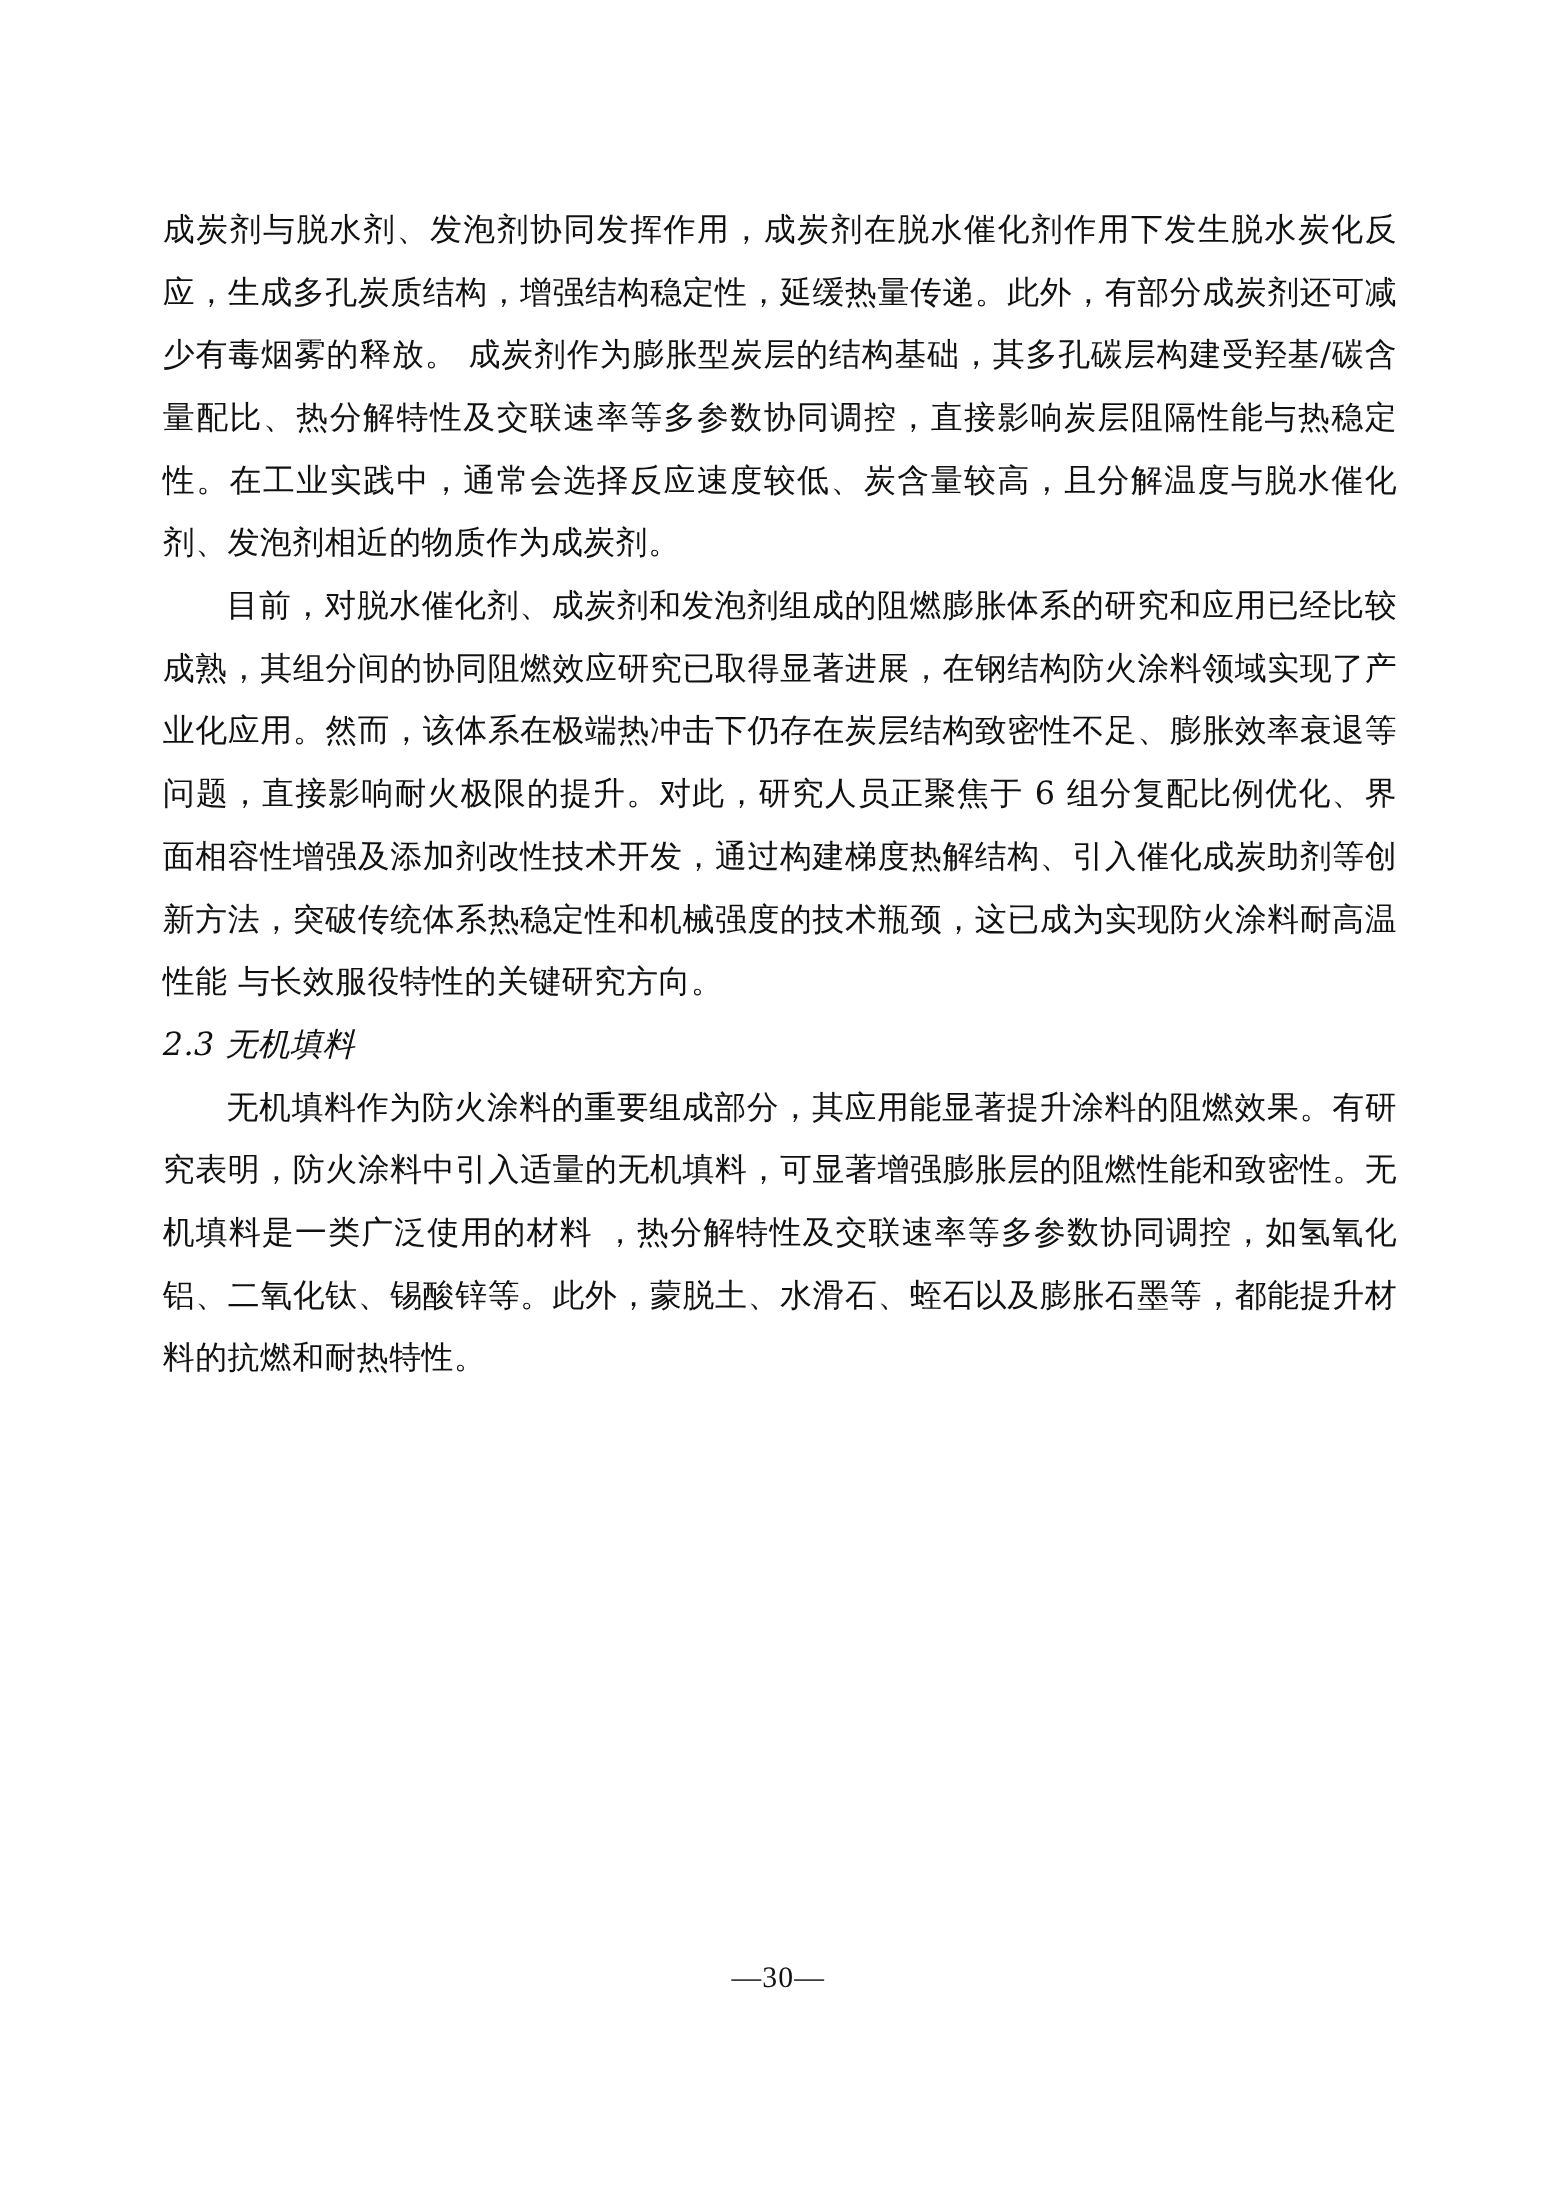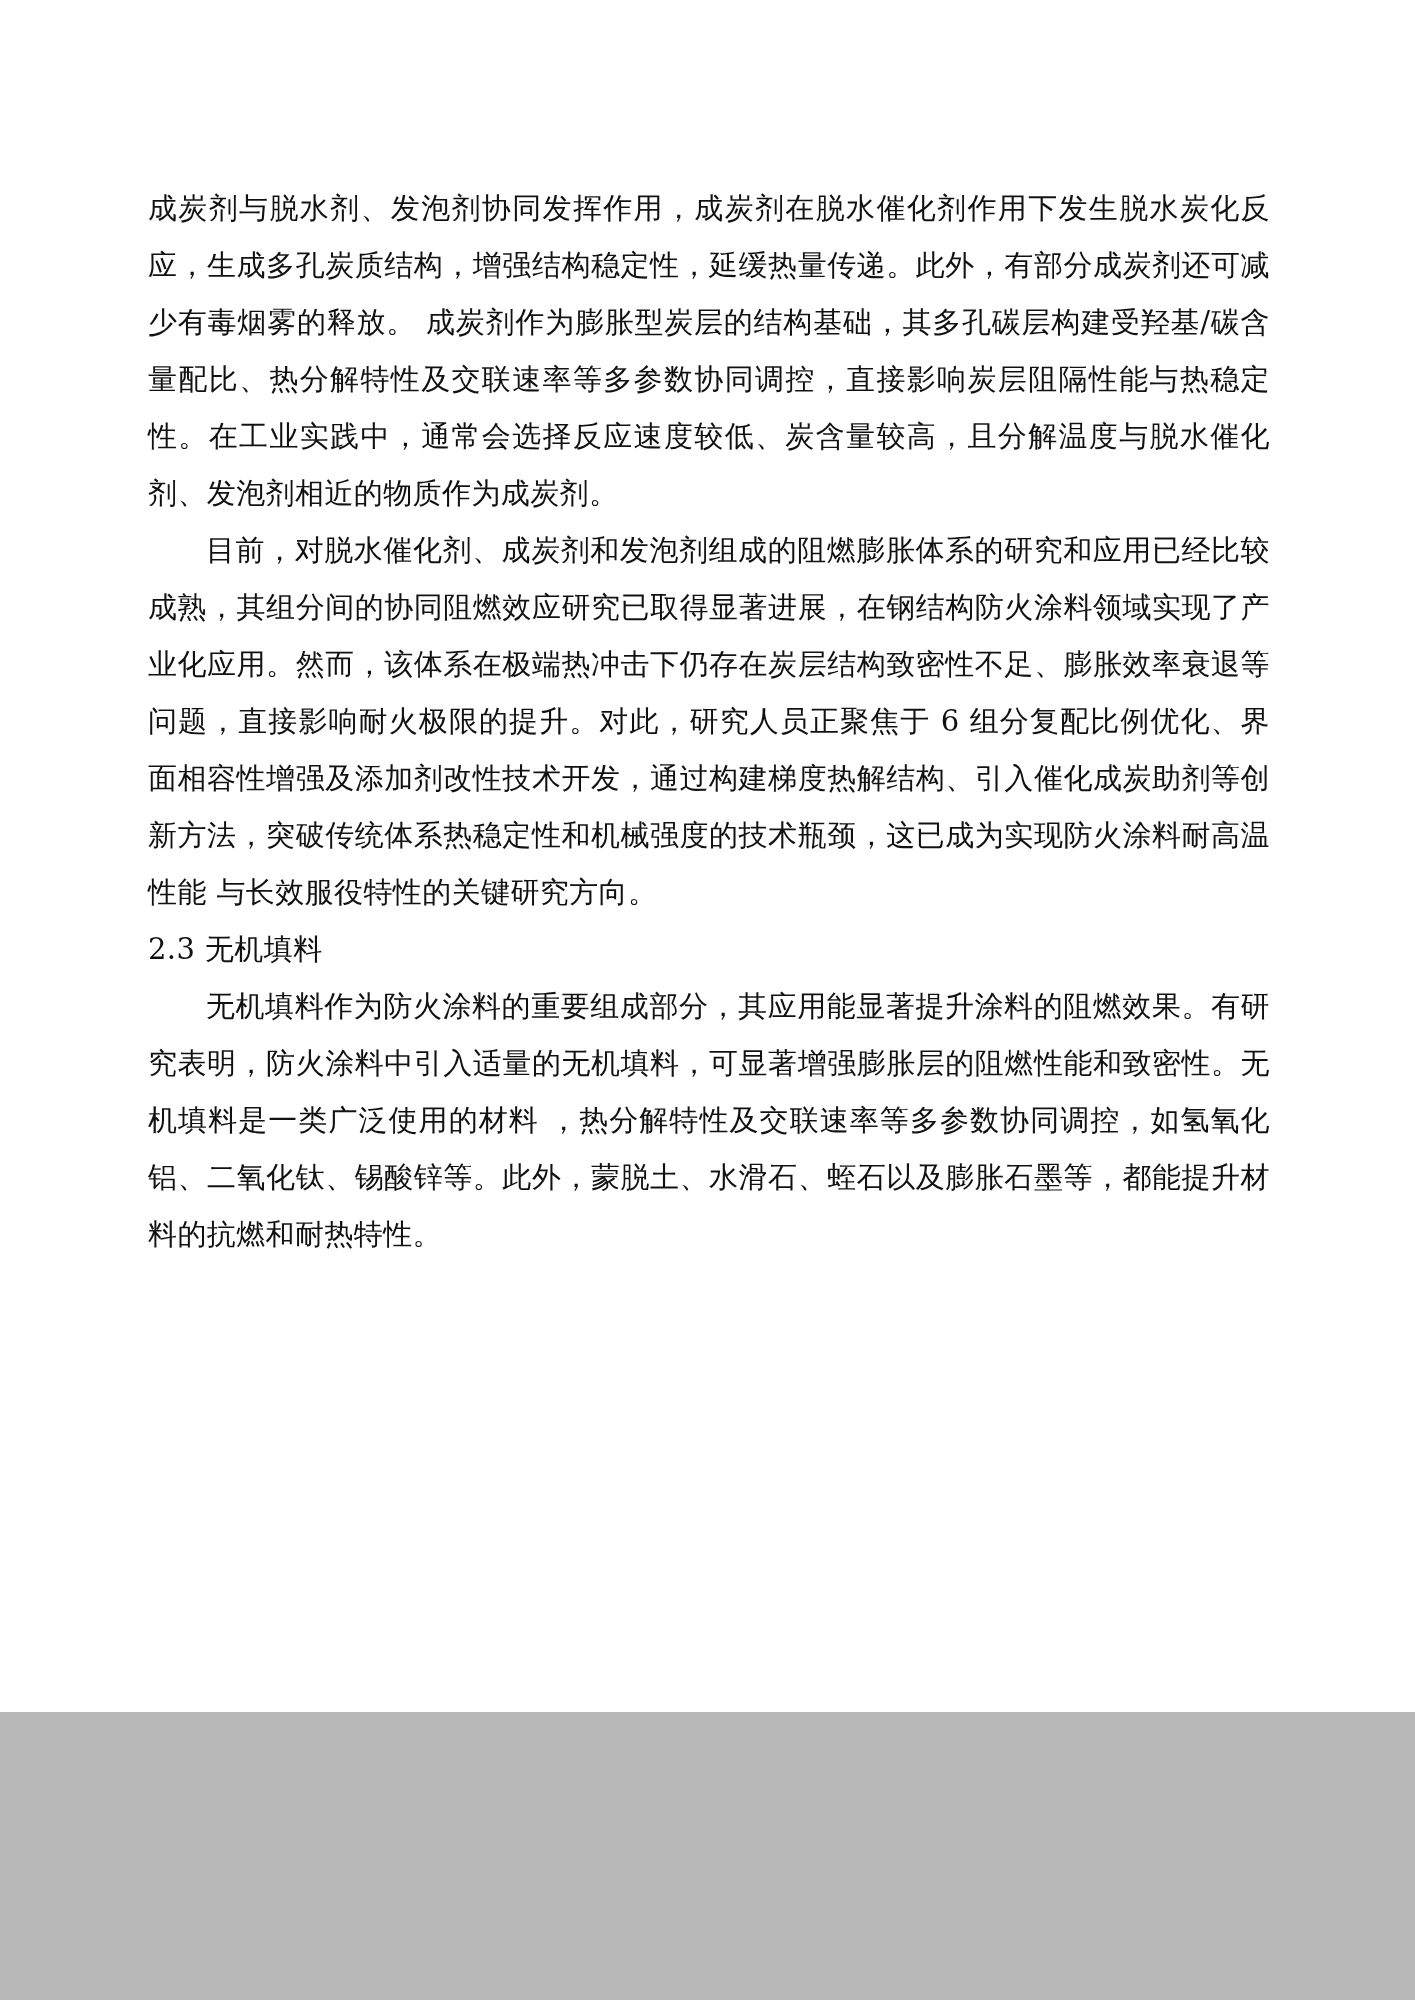--- a/index.html
+++ b/index.html
@@ -2,21 +2,21 @@
 <html lang="zh"><head>
 <meta charset="utf-8">
 <style>
   html, body {
     margin: 0;
     padding: 0;
     background: #b8b8b8;
   }
   .page {
     width: 1415px;
-    height: 1712px;
+    height: 2000px;
     background: #ffffff;
     margin: 0 auto;
     position: relative;
     box-sizing: border-box;
     font-family: "DejaVu Serif", "Liberation Serif", serif;
     color: #111111;
     overflow: hidden;
     padding-left: 25px;
   }
   .content {
@@ -36,20 +36,21 @@
   p.indent {
     text-indent: 58px;
   }
   h2.heading {
     margin: 0;
     font-size: 29px;
     line-height: 57px;
     font-weight: normal;
     text-align: left;
     letter-spacing: 0.4px;
+    font-style: italic;
   }
   .footer {
     position: absolute;
     left: 0;
     right: 0;
     top: 1782px;
     text-align: center;
     font-size: 27px;
     font-family: Liberation Serif, serif;
     color: #111111;

